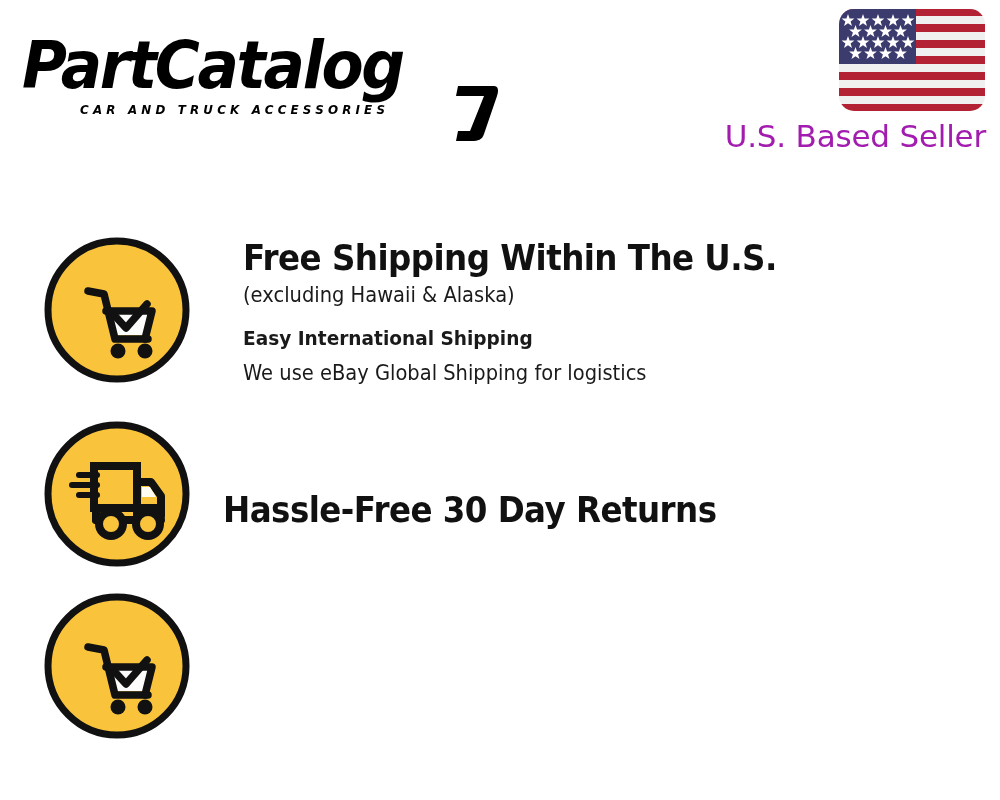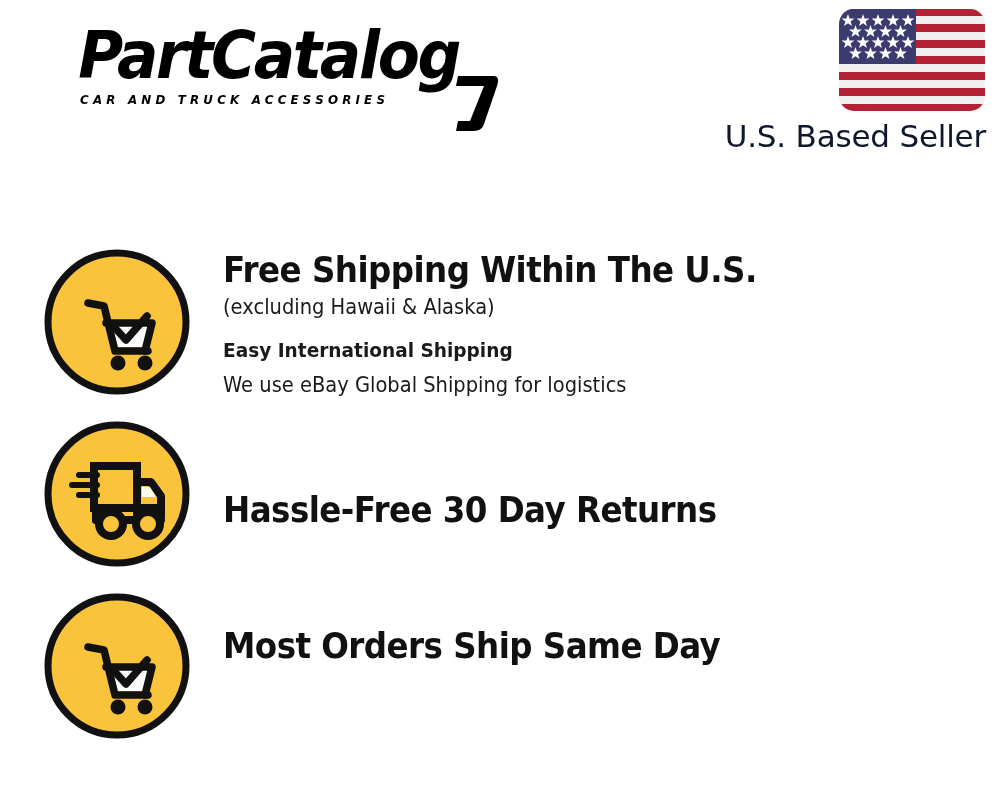--- a/index.html
+++ b/index.html
@@ -20,24 +20,23 @@
   .header {
     position: absolute;
     top: 0; left: 0;
     width: 1000px;
     height: 185px;
   }
 
   .brand-logo {
     position: absolute;
     left: 22px;
-    top: 22px;
+    top: 32px;
     width: 470px;
     height: 92px;
-    text-align: right;
   }
   .brand-wordmark {
     font-family: "DejaVu Sans", sans-serif;
     font-weight: 700;
     font-style: italic;
     font-size: 66px;
     line-height: 68px;
     letter-spacing: -2.5px;
     color: #000000;
     transform: scaleX(0.93);
@@ -82,40 +81,40 @@
   }
   .flag-svg { display: block; width: 148px; height: 104px; }
   .seller-label {
     display: block;
     margin-top: 6px;
     font-family: "DejaVu Sans", sans-serif;
     font-weight: 400;
     font-size: 31px;
     line-height: 36px;
     letter-spacing: -0.2px;
-    color: #0f172a;
+    color: #a21caf;
     text-align: right;
     white-space: nowrap;
   }
 
   
   .features {
     position: absolute;
     top: 236px;
     left: 0;
     width: 1000px;
   }
   .feature-row {
     position: absolute;
     left: 0;
     width: 1000px;
     display: flex;
     align-items: flex-start;
   }
-  .feature-row.row-0 { top: 12px; }
+  .feature-row.row-0 { top: 0; gap: 20px; }
   .feature-row.row-1 { top: 184px; align-items: center; }
   .feature-row.row-2 { top: 356px; }
 
   .feature-icon {
     width: 148px;
     height: 148px;
     margin-left: 43px;
     flex: 0 0 148px;
   }
   .feature-icon svg { display: block; width: 148px; height: 148px; }
@@ -279,18 +278,15 @@
       <svg viewBox="0 0 148 148">
         <circle cx="74" cy="74" r="69" fill="#FAC33C" stroke="#111111" stroke-width="7"></circle>
         <path d="M63 75 L107 75 L101 99 L70 99 Z" fill="#FCFCFA"></path>
         <path d="M45 55 L61 58 L72 103 L105 103" fill="none" stroke="#111111" stroke-width="7.5" stroke-linecap="round" stroke-linejoin="round"></path>
         <path d="M63 75 L109 75 L102 103" fill="none" stroke="#111111" stroke-width="7.5" stroke-linecap="round" stroke-linejoin="round"></path>
         <path d="M72 80 L83 92 L104 68" fill="none" stroke="#111111" stroke-width="7.5" stroke-linecap="round" stroke-linejoin="round"></path>
         <circle cx="75" cy="115" r="7.5" fill="#111111"></circle>
         <circle cx="102" cy="115" r="7.5" fill="#111111"></circle>
       </svg>
     </div>
-    <div class="feature-text">
-      <div class="feature-heading">Most Orders Ship Same Day</div>
-    </div>
   </div>
 
 </div>
 
 </body></html>

